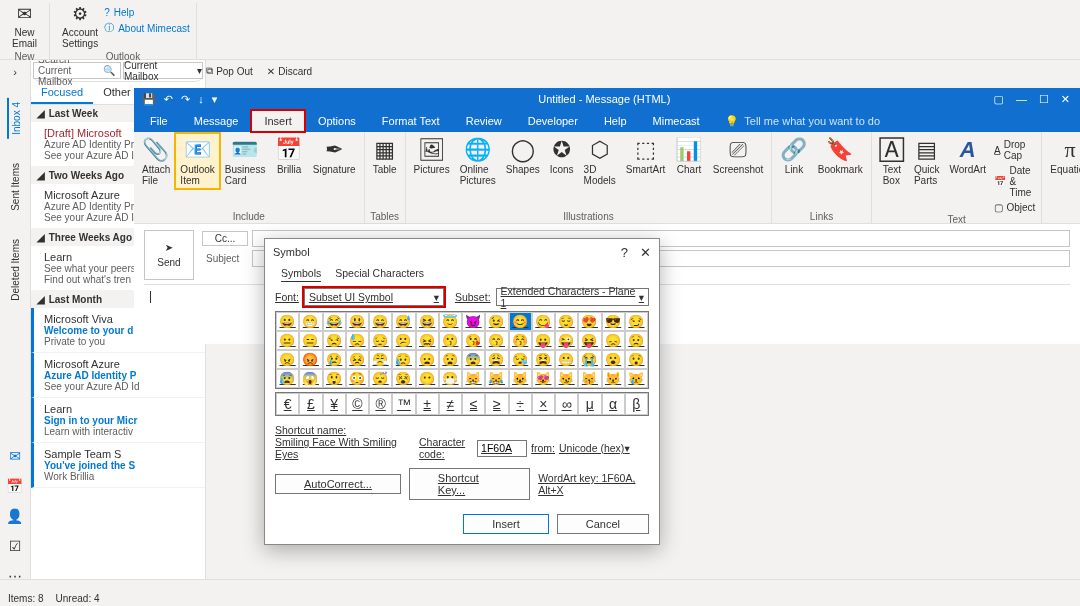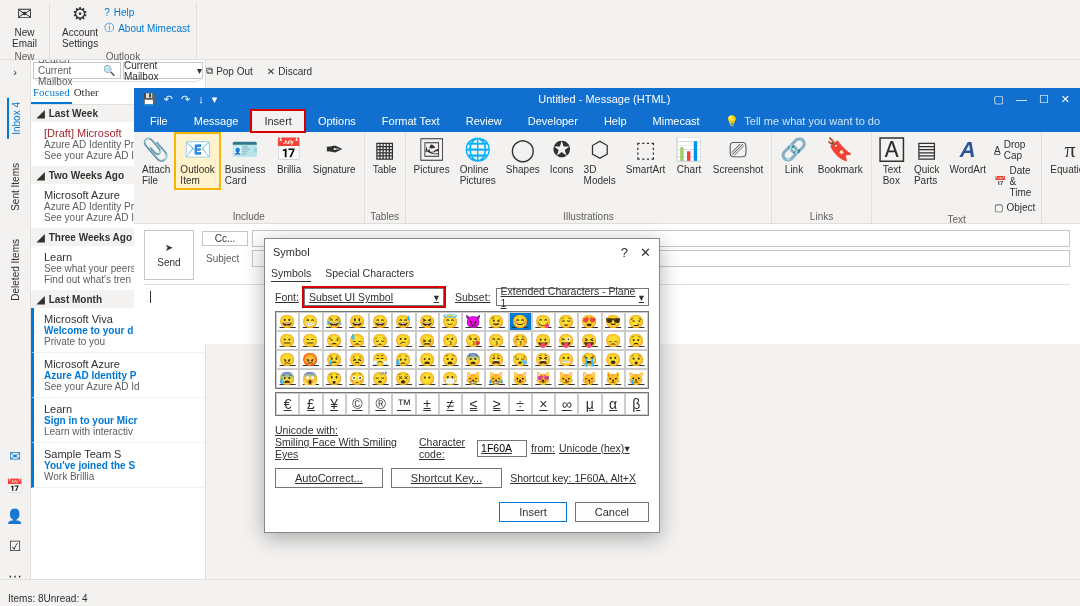--- a/index.html
+++ b/index.html
@@ -19,33 +19,33 @@
 .rail-item.active { color:#0078d4; border-right:2px solid #0078d4; }
 .rail-bottom { position:absolute; bottom:6px; display:flex; flex-direction:column; gap:14px; align-items:center; }
 .rail-icon { font-size:14px; cursor:pointer; }
 
 
 .mail-col { position:absolute; left:31px; top:60px; width:175px; height:530px; background:#fff; border-right:1px solid #e1dfdd; overflow:hidden; }
 .search-row { display:flex; height:22px; border-bottom:1px solid #e1dfdd;border-radius:10px; }
 .search-box { flex:1; border:1px solid #c8c6c4; margin:2px; font-size:10px; padding:1px 4px; display:flex; align-items:center; justify-content:space-between; color:#605e5c; }
 .scope-box { width:80px; border:1px solid #c8c6c4; margin:2px 2px 2px 0; font-size:10px; display:flex; align-items:center; justify-content:center; gap:3px;}
 .tabs { display:flex; border-bottom:1px solid #e1dfdd; }
-.tabs div { padding:4px 2px; font-size:11px; cursor:pointer;font-family:Liberation Serif, serif; }
+.tabs div { padding:4px 10px; font-size:11px; cursor:pointer; }
 .tabs .active { color:#0078d4; border-bottom:2px solid #0078d4; }
 .date-hdr { background:#f3f2f1; font-size:10px; font-weight:600; padding:3px 6px; display:flex; align-items:center; gap:4px;}
 .mail-item { padding:5px 6px 5px 10px; border-bottom:1px solid #f3f2f1; cursor:pointer; border-left:3px solid transparent; }
 .mail-item.unread { border-left-color:#0078d4; }
 .mail-item .from { font-size:11px; color:#323130; white-space:nowrap; overflow:hidden; text-overflow:ellipsis;}
 .mail-item .subj { font-size:10px; color:#0078d4; white-space:nowrap; overflow:hidden; text-overflow:ellipsis; font-weight:600;}
 .mail-item .subj.gray { color:#605e5c; font-weight:normal; }
 .mail-item .prev { font-size:10px; color:#605e5c; white-space:nowrap; overflow:hidden; text-overflow:ellipsis;}
 .mail-item .draft { color:#a4262c; }
 
 
-.status-bar { position:absolute; bottom:0; left:0; height:16px; width:100%; background:#f3f2f1; border-top:1px solid #e1dfdd; font-size:10px; padding:13px 8px; display:flex; }
+.status-bar { position:absolute; bottom:0; left:0; height:16px; width:100%; background:#f3f2f1; border-top:1px solid #e1dfdd; font-size:10px; padding:13px 8px; display:flex; gap:12px;}
 
 
 .popout-bar { position:absolute; left:206px; top:60px; height:22px; display:flex; align-items:center; gap:14px; font-size:10px;}
 .popout-bar span { display:flex; align-items:center; gap:3px; cursor:pointer;}
 
 
 .compose { position:absolute; left:134px; top:88px; width:946px; background:#fff; }
 .compose-title { height:22px; background:#1170cf; color:#fff; display:flex; align-items:center; font-size:11px; }
 .compose-title .qat { display:flex; gap:8px; padding:0 8px; align-items:center;}
 .compose-title .qat span { cursor:pointer; font-size:11px;}
@@ -75,32 +75,32 @@
 .fld-row .btn { border:1px solid #c8c6c4; padding:1px 10px; font-size:10px; width:46px; text-align:center; cursor:pointer;}
 .fld-row .inp { flex:1; border:1px solid #c8c6c4; height:17px; }
 .fld-row .lbl { width:46px; font-size:10px; color:#605e5c; padding-left:4px;}
 .body-area { border-top:1px solid #e1dfdd; margin:0 10px; height:60px; padding:6px; }
 .body-area .cursor { display:inline-block; width:1px; height:12px; background:#323130;}
 
 
 .dialog { position:absolute; left:264px; top:238px; width:396px; background:#fff; border:1px solid #888; box-shadow:0 5px 20px rgba(0,0,0,0.3); }
 .dlg-title { height:26px; display:flex; align-items:center; justify-content:space-between; padding:0 8px; font-size:11px;}
 .dlg-title .ctl { display:flex; gap:12px; font-size:13px;}
-.dlg-tabs { display:flex; gap:14px; padding:0 6px; font-size:10.5px; }
+.dlg-tabs { display:flex; gap:14px; padding:0 16px; font-size:10.5px; }
 .dlg-tabs div { padding:2px 0; cursor:pointer; }
 .dlg-tabs .active { border-bottom:1px solid #333; }
 .dlg-body { padding:6px 10px;text-decoration:underline; }
 .dlg-row { display:flex; align-items:center; gap:5px; margin-bottom:5px; font-size:10.5px;}
 .dlg-row .sel { border:1px solid #767676; height:18px; display:flex; align-items:center; justify-content:space-between; padding:0 4px; flex:1; background:#fff;}
 .grid { border:1px solid #767676; display:grid; grid-template-columns: repeat(16, 1fr); }
 .grid .cell { border:0.5px solid #ccc; height:19px; display:flex; align-items:center; justify-content:center; font-size:13px; cursor:pointer; font-family:"Segoe UI Symbol","Segoe UI Emoji",sans-serif;}
 .grid .cell.sel { background:#0078d4; color:#fff; }
 .recent-grid { border:1px solid #767676; display:grid; grid-template-columns:repeat(16,1fr); margin-top:3px;}
 .recent-grid .cell { border:0.5px solid #ccc; height:22px; display:flex; align-items:center; justify-content:center; font-size:14px; cursor:pointer;}
-.dlg-btn { border:1px solid #767676; padding:3px 19px; font-size:11px; cursor:pointer; background:#fdfdfd;}
+.dlg-btn { border:1px solid #767676; padding:3px 28px; font-size:11px; cursor:pointer; background:#fdfdfd;}
 .dlg-btn.primary { border-color:#0078d4; }
 .dlg-footer { display:flex; justify-content:flex-end; gap:8px; padding:8px 10px 10px; }
 .small-inp { border:1px solid #767676; height:17px; padding:0 3px; width:50px; font-size:10.5px;}
 </style>
 </head>
 <body>
 
 <div class="top-bar">
   <div style="display:flex;flex-direction:column;align-items:center;border-right:1px solid #e1dfdd;padding-right:6px;">
     <div class="top-btn">
@@ -516,34 +516,34 @@
         <div class="cell">≥</div>
         <div class="cell">÷</div>
         <div class="cell">×</div>
         <div class="cell">∞</div>
         <div class="cell">μ</div>
         <div class="cell">α</div>
         <div class="cell">β</div>
       </div>
     <div style="display:flex;justify-content:space-between;align-items:flex-end;margin-top:8px;gap:8px;">
       <div>
-        <div style="font-size:10.5px;">Unicode with:</div>
+        <div style="font-size:10.5px;">Shortcut name:</div>
         <div style="font-size:10.5px;">Smiling Face With Smiling Eyes</div>
       </div>
       <div style="display:flex;align-items:center;gap:4px;font-size:10.5px;">
         <span>Character code:</span>
         <input class="small-inp" value="1F60A" style="">
         <span>from:</span>
         <div class="sel" style="flex:0 0 90px;"><span>Unicode (hex)</span><span>▾</span></div>
       </div>
     </div>
     <div style="display:flex;align-items:center;gap:8px;margin-top:8px;">
       <div class="dlg-btn">AutoCorrect...</div>
       <div class="dlg-btn">Shortcut Key...</div>
-      <span style="font-size:10.5px;">Shortcut key: 1F60A, Alt+X</span>
+      <span style="font-size:10.5px;">WordArt key: 1F60A, Alt+X</span>
     </div>
   </div>
   <div class="dlg-footer">
     <div class="dlg-btn primary">Insert</div>
     <div class="dlg-btn">Cancel</div>
   </div>
 </div>
 
 <div class="status-bar">
   <span>Items: 8</span>

